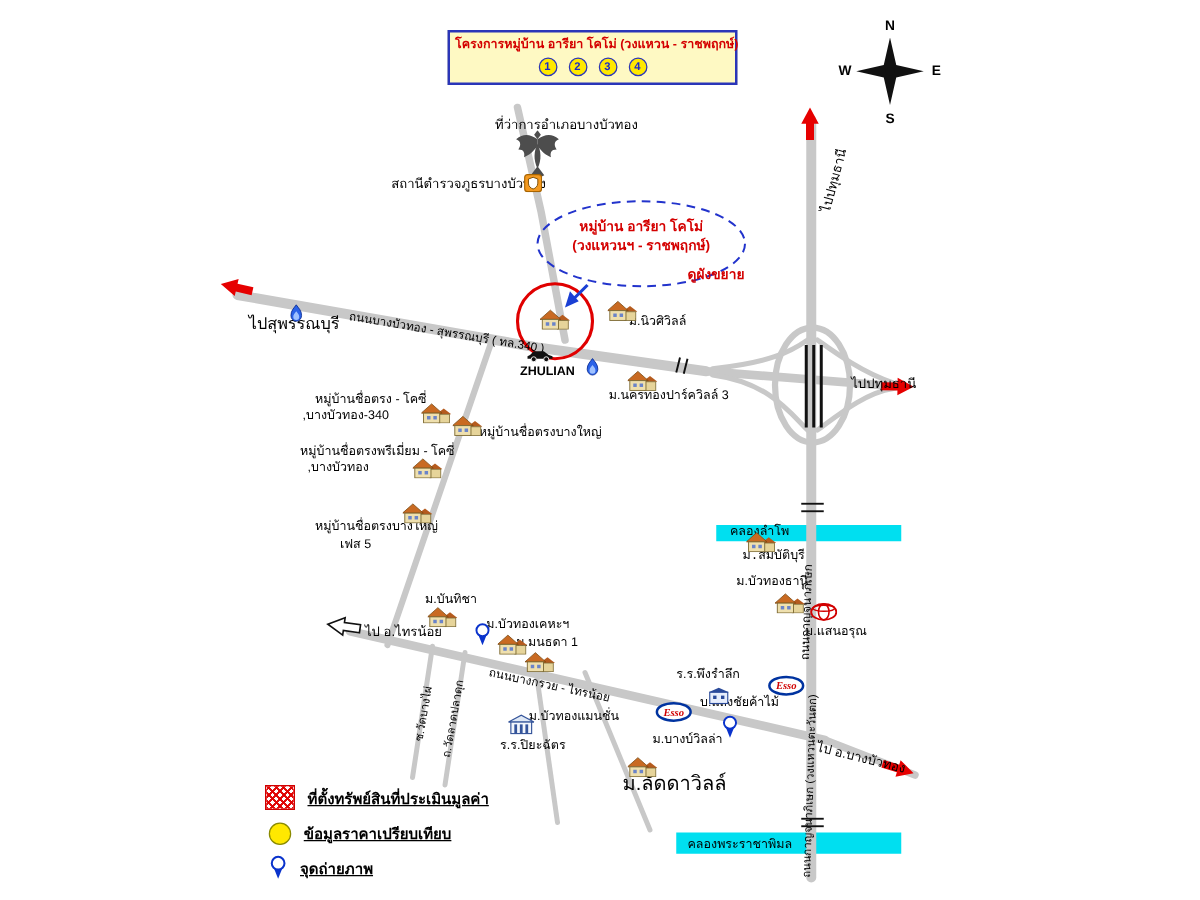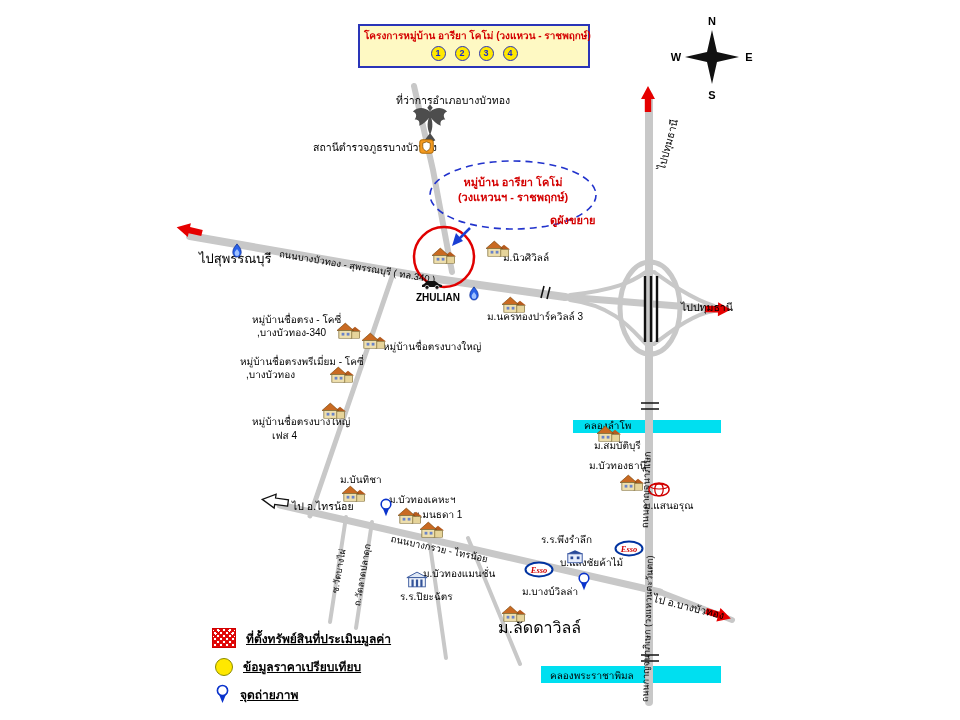--- a/index.html
+++ b/index.html
@@ -153,30 +153,30 @@
       <div class="lbl" style="left: 313px; top: 141px; font-size: 10.5px;">สถานีตำรวจภูธรบางบัวทอง</div>
       <div class="lbl" style="left: 513px; top: 176px; font-size: 11px; color: rgb(212, 0, 0); font-weight: bold; transform: translateX(-50%);">หมู่บ้าน อารียา โคโม่</div>
       <div class="lbl" style="left: 513px; top: 191px; font-size: 11px; color: rgb(212, 0, 0); font-weight: bold; transform: translateX(-50%);">(วงแหวนฯ - ราชพฤกษ์)</div>
       <div class="lbl" style="left: 550px; top: 214px; font-size: 11px; color: rgb(212, 0, 0); font-weight: bold;">ดูผังขยาย</div>
       <div class="lbl" style="left: 199px; top: 214px; font-size: 13px; margin-top: 38px;">ไปสุพรรณบุรี</div>
       <div class="lbl" style="left: 280px; top: 249px; font-size: 9.5px; transform: rotate(9.5deg);">ถนนบางบัวทอง - สุพรรณบุรี ( ทล.340 )</div>
       <div class="lbl" style="left: 503px; top: 252px; font-size: 10px;">ม.นิวศิวิลล์</div>
       <div class="lbl" style="left: 416px; top: 292px; font-size: 10px; font-weight: bold;">ZHULIAN</div>
       <div class="lbl" style="left: 487px; top: 311px; font-size: 10px;">ม.นครทองปาร์ควิลล์ 3</div>
       <div class="lbl" style="left: 252px; top: 314px; font-size: 10px;">หมู่บ้านชื่อตรง - โคซี่</div>
-      <div class="lbl" style="left: 257px; top: 327px; font-size: 10px;">,บางบัวทอง-340</div>
+      <div class="lbl" style="left: 242px; top: 327px; font-size: 10px;">,บางบัวทอง-340</div>
       <div class="lbl" style="left: 383px; top: 341px; font-size: 10px;">หมู่บ้านชื่อตรงบางใหญ่</div>
       <div class="lbl" style="left: 240px; top: 356px; font-size: 10px;">หมู่บ้านชื่อตรงพรีเมี่ยม - โคซี่</div>
       <div class="lbl" style="left: 246px; top: 369px; font-size: 10px;">,บางบัวทอง</div>
       <div class="lbl" style="left: 252px; top: 416px; font-size: 10px;">หมู่บ้านชื่อตรงบางใหญ่</div>
-      <div class="lbl" style="left: 272px; top: 430px; font-size: 10px;">เฟส 4</div>
+      <div class="lbl" style="left: 272px; top: 430px; font-size: 10px;">เฟส 5</div>
       <div class="lbl" style="left: 655px; top: 168px; font-size: 10.5px; transform: rotate(-75deg);">ไปปทุมธานี</div>
       <div class="lbl" style="left: 681px; top: 301px; font-size: 10.5px;">ไปปทุมธานี</div>
       <div class="lbl" style="left: 584px; top: 420px; font-size: 10px;">คลองลำโพ</div>
-      <div class="lbl" style="left: 594px; top: 440px; font-size: 10px;">ม.สมบัติบุรี</div>
+      <div class="lbl" style="left: 594px; top: 440px; font-size: 10px; font-family: Liberation Mono, monospace;">ม.สมบัติบุรี</div>
       <div class="lbl" style="left: 589px; top: 460px; font-size: 10px;">ม.บัวทองธานี</div>
       <div class="lbl" style="left: 644px; top: 500px; font-size: 10px;">ม.แสนอรุณ</div>
       <div class="lbl" style="left: 640px; top: 528px; font-size: 9.5px; transform: rotate(-88deg);">ถนนกาญจนาภิเษก</div>
       <div class="lbl" style="left: 340px; top: 474px; font-size: 10px;">ม.บันทิชา</div>
       <div class="lbl" style="left: 389px; top: 494px; font-size: 10px;">ม.บัวทองเคหะฯ</div>
       <div class="lbl" style="left: 292px; top: 500px; font-size: 10.5px;">ไป อ.ไทรน้อย</div>
       <div class="lbl" style="left: 413px; top: 509px; font-size: 10px;">ม.มนธดา 1</div>
       <div class="lbl" style="left: 392px; top: 534px; font-size: 9.5px; transform: rotate(12deg);">ถนนบางกรวย - ไทรน้อย</div>
       <div class="lbl" style="left: 330px; top: 592px; font-size: 9px; transform: rotate(-80deg);">ซ.วัดบางไผ่</div>
       <div class="lbl" style="left: 352px; top: 605px; font-size: 9px; transform: rotate(-80deg);">ถ.วัดลาดปลาดุก</div>

